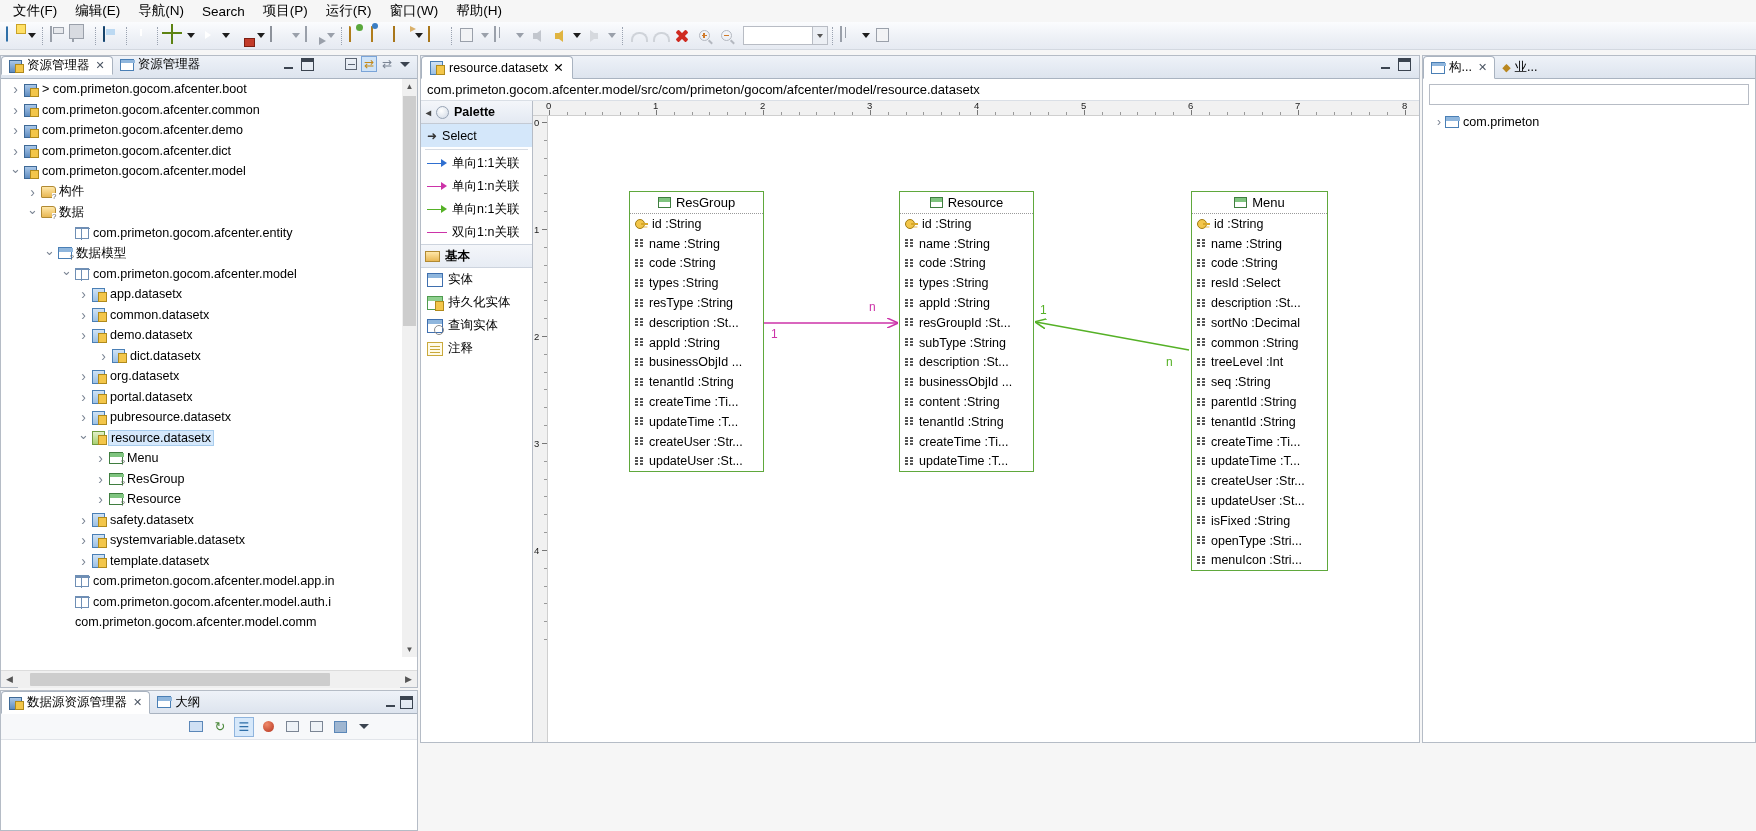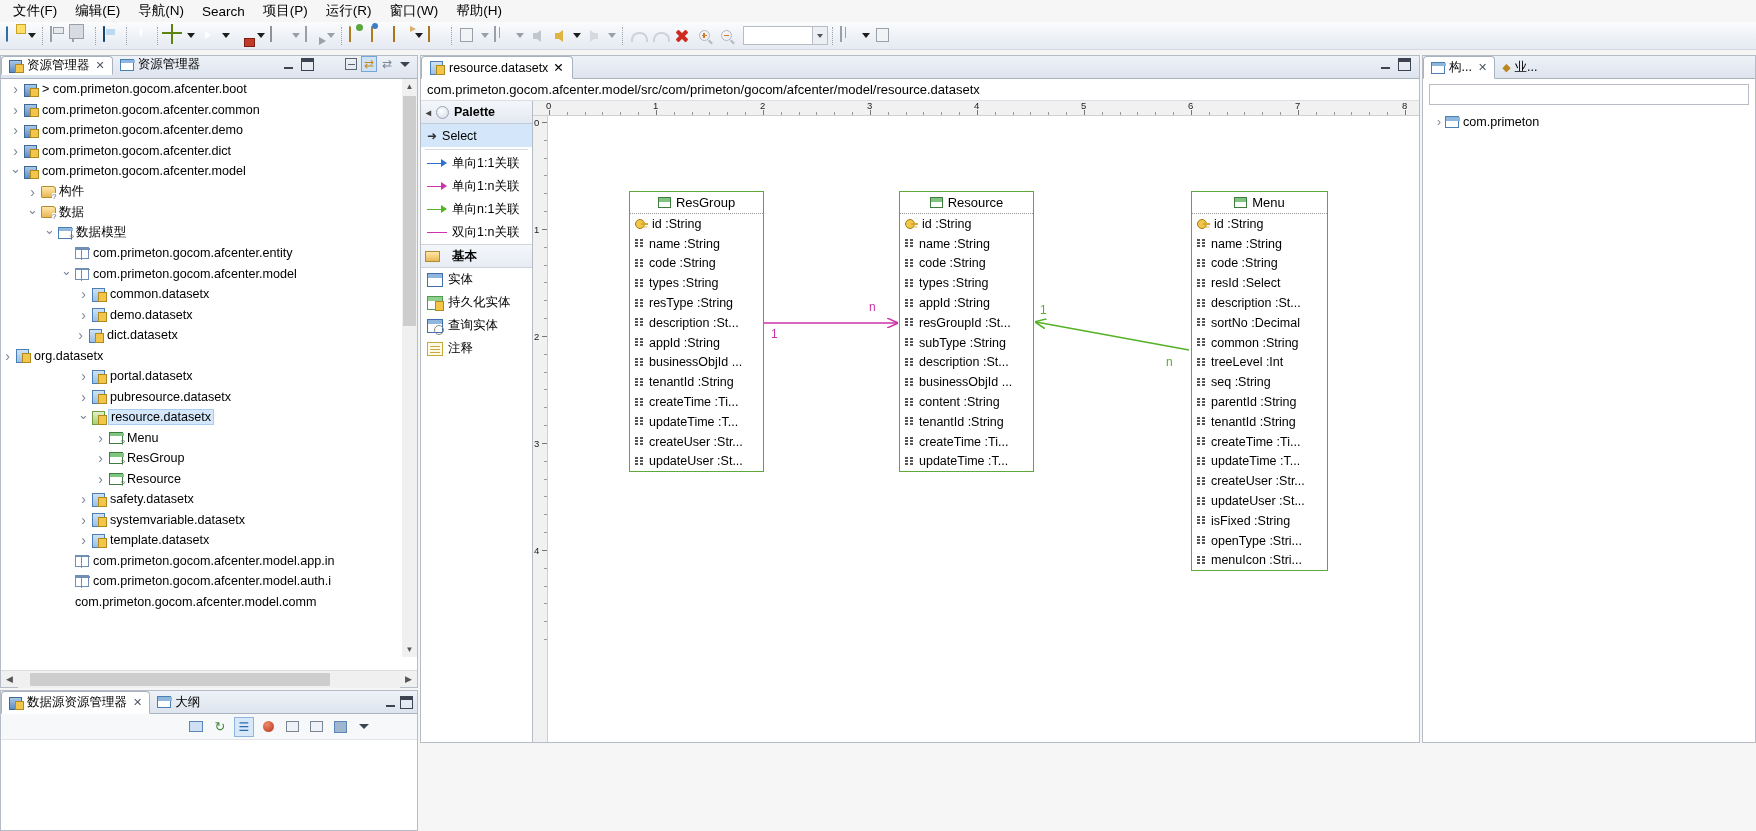--- a/index.html
+++ b/index.html
@@ -172,21 +172,21 @@
   .palette { width: 112px; background: #fff; border-right: 1px solid #b6bcc6; }
   .paltitle {
     height: 23px; display: flex; align-items: center; gap: 5px; padding-left: 5px;
     background: linear-gradient(to bottom,#f4f6fa,#e3e9f2);
     border-bottom: 1px solid #c3cad4; font-size: 12.5px; font-weight: bold;
   }
   .palcollapse { font-size: 10px; color: #444; }
   .palitem { height: 23px; display: flex; align-items: center; gap: 5px; padding-left: 6px; font-size: 12.5px; white-space: nowrap; }
   .palitem.sel { background: #d4e7fa; }
   .palgroup {
-    height: 24px; display:flex; align-items:center; gap:12px; padding-left:4px;
+    height: 24px; display:flex; align-items:center; gap:5px; padding-left:4px;
     background: linear-gradient(to bottom,#f4f6fa,#e7ecf4);
     border-top: 1px solid #cdd4de; border-bottom: 1px solid #cdd4de;
     font-size:12.5px; font-weight:bold;
   }
   .arrow-ic { width: 20px; height: 10px; position: relative; flex: 0 0 20px; }
   .arrow-ic .ln { position:absolute; left:0; top:4px; width:16px; height:1.6px; }
   .arrow-ic .hd { position:absolute; right:0; top:0.5px; width:0;height:0;
     border-top:4.5px solid transparent;border-bottom:4.5px solid transparent;border-left:6px solid; }
   .pal-ic { width: 16px; height: 14px; position: relative; flex: 0 0 16px; }
   .pal-ic.ent { background:#fff;border:1.2px solid #3f6fae; }
@@ -474,63 +474,70 @@
           </span>
           <span class="tlabel">构件</span>
         </div>
         <div class="trow" style="padding-left: 25px;">
           <span class="exp open"></span>
           <span class="ticon">
             <span class="i-fold q"></span>
           </span>
           <span class="tlabel">数据</span>
         </div>
+        <div class="trow" style="padding-left: 59px;">
+          <span class="exp "></span>
+          <span class="ticon">
+            <span class="i-java"></span>
+          </span>
+          <span class="tlabel">com.primeton.gocom.afcenter.entity</span>
+        </div>
         <div class="trow" style="padding-left: 42px;">
           <span class="exp open"></span>
           <span class="ticon">
             <span class="i-dm q"></span>
           </span>
           <span class="tlabel">数据模型</span>
         </div>
         <div class="trow" style="padding-left: 59px;">
-          <span class="exp "></span>
+          <span class="exp open"></span>
           <span class="ticon">
             <span class="i-java"></span>
           </span>
-          <span class="tlabel">com.primeton.gocom.afcenter.entity</span>
-        </div>
-        <div class="trow" style="padding-left: 59px;">
-          <span class="exp open"></span>
-          <span class="ticon">
-            <span class="i-java"></span>
-          </span>
           <span class="tlabel">com.primeton.gocom.afcenter.model</span>
         </div>
         <div class="trow" style="padding-left: 76px;">
           <span class="exp closed"></span>
           <span class="ticon">
             <span class="i-ds"></span>
           </span>
+          <span class="tlabel">app.datasetx</span>
+        </div>
+        <div class="trow" style="padding-left: 76px;">
+          <span class="exp closed"></span>
+          <span class="ticon">
+            <span class="i-ds"></span>
+          </span>
           <span class="tlabel">common.datasetx</span>
         </div>
         <div class="trow" style="padding-left: 76px;">
           <span class="exp closed"></span>
           <span class="ticon">
             <span class="i-ds"></span>
           </span>
           <span class="tlabel">demo.datasetx</span>
         </div>
-        <div class="trow" style="padding-left: 73px;">
+        <div class="trow" style="padding-left: 96px;">
           <span class="exp closed"></span>
           <span class="ticon">
             <span class="i-ds"></span>
           </span>
           <span class="tlabel">dict.datasetx</span>
         </div>
-        <div class="trow" style="">
+        <div class="trow" style="padding-left: 76px;">
           <span class="exp closed"></span>
           <span class="ticon">
             <span class="i-ds"></span>
           </span>
           <span class="tlabel">org.datasetx</span>
         </div>
         <div class="trow" style="padding-left: 76px;">
           <span class="exp closed"></span>
           <span class="ticon">
             <span class="i-ds"></span>

